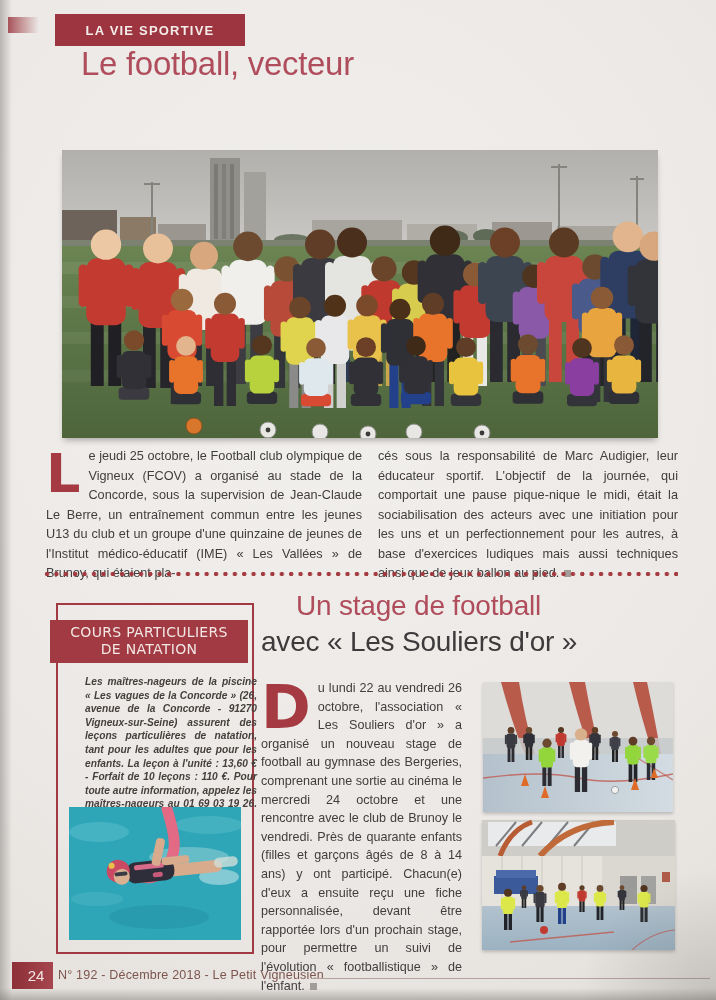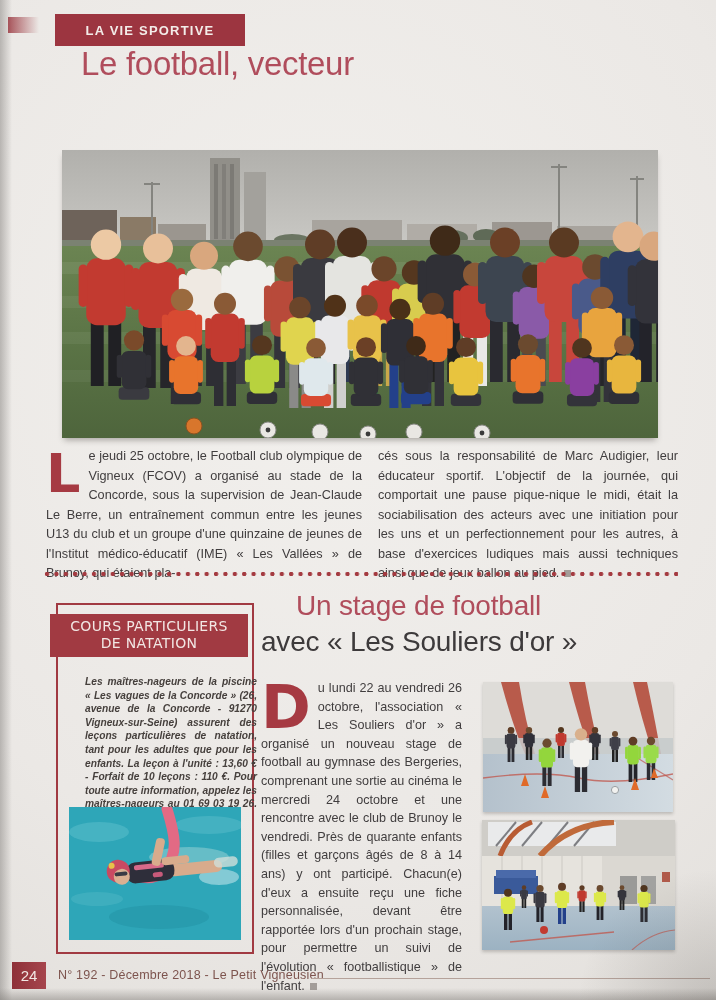--- a/index.html
+++ b/index.html
@@ -36,38 +36,38 @@
   .dropcap{float:left;font-family:"DejaVu Sans",sans-serif;font-weight:bold;color:#a63a42;
     font-size:54px;line-height:46px;margin:4px 8px 0 0;}
   .dropcap.big{font-size:60px;line-height:50px;margin:3px 7px 0 0;}
   .end-mark{display:inline-block;width:7px;height:7px;background:#a39d99;margin-left:5px;}
 
   .dotted-sep{position:absolute;left:44px;top:571px;width:634px;height:6px;
     background:radial-gradient(circle at 3px 3px,#a43a40 1.9px,rgba(0,0,0,0) 2.5px);
     background-size:9.4px 6px;background-repeat:repeat-x;}
 
   .natation-box{position:absolute;left:56px;top:603px;width:194px;height:347px;border:2px solid #a13a42;}
-  .natation-header{position:absolute;left:-8px;top:9px;width:198px;background:#a13a42;color:#f2e7e4;
+  .natation-header{position:absolute;left:-8px;top:15px;width:198px;background:#a13a42;color:#f2e7e4;
     text-align:center;padding:4px 0 5px 0;font-family:"DejaVu Sans",sans-serif;
     font-size:14px;line-height:17px;letter-spacing:.3px;}
   .natation-body{position:absolute;left:11px;top:54px;width:172px;margin:16px;text-align:justify;
     font-style:italic;font-weight:bold;font-size:10.2px;line-height:13.6px;color:#46403d;}
   .swim-photo{position:absolute;left:11px;top:202px;width:172px;height:133px;}
   .swim-photo svg{display:block;width:100%;height:100%;}
 
   h2.stage-title{position:absolute;left:261px;top:588px;margin:0;font-weight:normal;
     font-size:28px;line-height:36px;letter-spacing:-.2px;}
   .stage-text{position:absolute;left:261px;top:679px;width:201px;}
   .stage-text p{margin:0;text-align:justify;font-size:12.6px;line-height:18.6px;color:#403d3e;}
   .futsal-1{position:absolute;left:483px;top:682px;width:190px;height:130px;box-shadow:0 2px 3px rgba(60,55,50,.25);}
   .futsal-2{position:absolute;left:482px;top:820px;width:193px;height:130px;box-shadow:0 2px 3px rgba(60,55,50,.25);}
 
   .page-num{position:absolute;left:12px;top:962px;width:34px;height:27px;
     background:linear-gradient(90deg,#8e3038,#a6454d);color:#f2e7e4;display:flex;align-items:center;
-    justify-content:center;font-size:15px;}
+    justify-content:center;font-size:15px;padding-left:7px;}
   .issue{position:absolute;left:58px;top:968px;font-size:12.5px;color:#7d544e;letter-spacing:.2px;}
   .footer-line{position:absolute;left:312px;top:978px;width:398px;border-top:1px solid #b5a29a;}
 </style>
 </head>
 <body>
 
 <div class="page">
   <div class="edge-left"></div>
 
   <div class="red-tab"></div>

